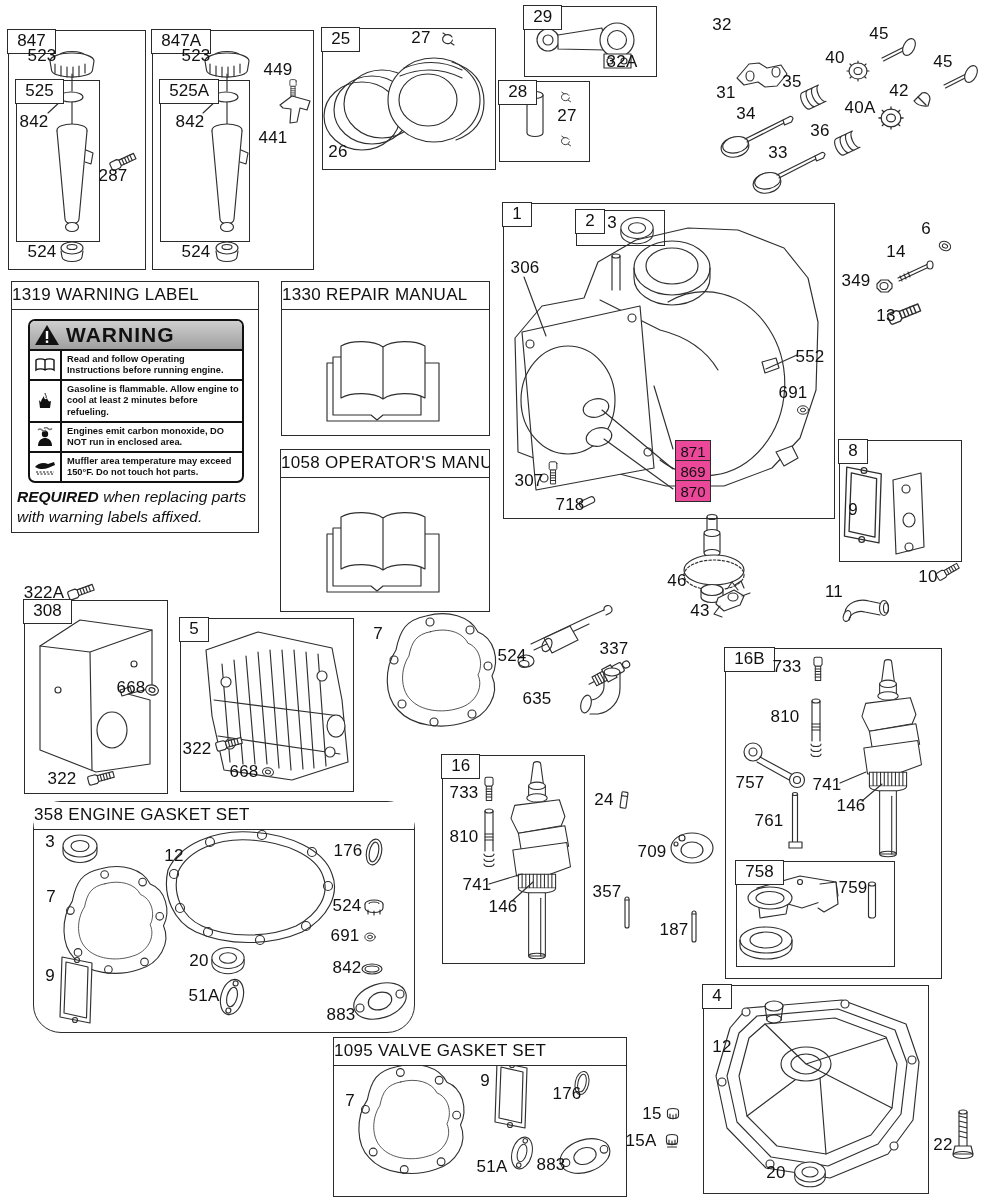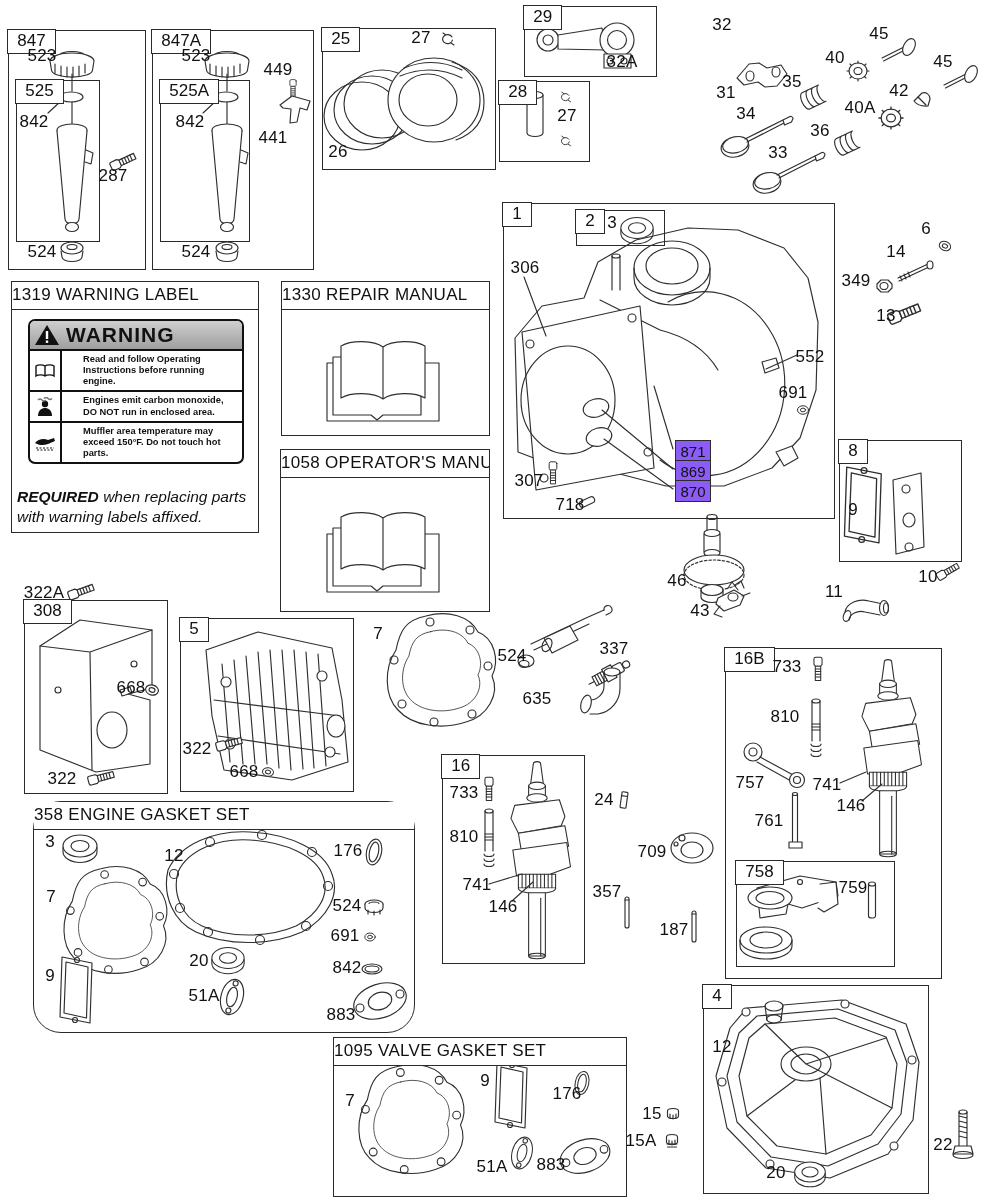--- a/index.html
+++ b/index.html
@@ -2,37 +2,37 @@
 <html><head>
 <meta charset="utf-8">
 <style>
   html,body{margin:0;padding:0;background:#fff;}
   .canvas{position:relative;width:1000px;height:1200px;background:#fff;
           font-family:"Liberation Sans",sans-serif;color:#111;overflow:hidden;}
   svg.art{position:absolute;left:0;top:0;z-index:1;}
   #boxes-layer .callout-box{position:absolute;border:1.7px solid #2b2b2b;z-index:2;}
   #boxes-layer .callout-box .tag{position:absolute;top:-1.7px;left:-1.7px;border:1.7px solid #2b2b2b;
       background:#fff;padding:1px 9px 2px;font-size:17px;line-height:1.15;}
-  #boxes-layer .callout-box.plain{background:#8b5cf6;display:flex;align-items:center;justify-content:center;
+  #boxes-layer .callout-box.plain{background:#ec4899;display:flex;align-items:center;justify-content:center;
       font-size:15px;z-index:3;}
   #boxes-layer .titled-box{position:absolute;border:1.7px solid #2b2b2b;z-index:2;}
   #boxes-layer .titled-box .ttl{border-bottom:1.7px solid #2b2b2b;text-align:left;font-size:17px;
       letter-spacing:.3px;padding:3px 0 4px;background:#fff;white-space:nowrap;overflow:hidden;}
   #labels-layer .part-label{position:absolute;transform:translate(-50%,-50%);font-size:17px;
       letter-spacing:.2px;white-space:nowrap;z-index:4;background:rgba(255,255,255,.0);}
   
   .warn-graphic{position:absolute;left:28px;top:319px;width:212px;z-index:4;border:2px solid #111;
       border-radius:7px;background:#fff;}
   .warn-head{display:flex;align-items:center;gap:6px;background:linear-gradient(#cfcfcf,#9f9f9f);
       border-radius:5px 5px 0 0;padding:2px 4px;border-bottom:2px solid #111;}
   .warn-head .wtxt{font-size:21px;font-weight:800;letter-spacing:1px;}
   .warn-row{display:flex;border-bottom:2px solid #111;}
   .warn-row:last-of-type{border-bottom:none;}
   .warn-ico{flex:0 0 30px;display:flex;align-items:center;justify-content:center;border-right:2px solid #111;}
-  .warn-txt{flex:1;font-size:9.3px;font-weight:700;line-height:1.2;padding:3px 3px 3px 21px;}
+  .warn-txt{flex:1;font-size:9.3px;font-weight:700;line-height:1.2;padding:3px 3px 3px 5px;}
   .warn-footer{position:absolute;left:17px;top:487px;width:236px;font-size:15.5px;font-style:italic;
       line-height:1.3;z-index:4;}
   .warn-footer b{font-weight:800;}
 </style>
 </head>
 <body>
 
 <div class="canvas">
 
 <svg class="art" width="1000" height="1200" viewBox="0 0 1000 1200">
@@ -633,20 +633,29 @@
   <div class="warn-row">
     <span class="warn-ico">
       <svg width="20" height="14" viewBox="0 0 20 14">
             <path d="M10,2 C8,0.5 3,0.5 1,2 L1,12 C3,10.5 8,10.5 10,12 C12,10.5 17,10.5 19,12 L19,2 C17,0.5 12,0.5 10,2 Z M10,2 L10,12" fill="#fff" stroke="#111" stroke-width="1.4"></path>
           </svg>
     </span>
     <span class="warn-txt">Read and follow Operating Instructions before running engine.</span>
   </div>
   <div class="warn-row">
     <span class="warn-ico">
+      <svg width="18" height="18" viewBox="0 0 18 18">
+            <path d="M4,16 L14,16 L15,9 C13,10 12,9 11,6 C10,8 8,8 8,4 C6,7 5,8 5,10 C4,9 3.5,9 3,8 Z" fill="#111"></path>
+            <path d="M9,1 C9,3 11,4 10,6" stroke="#111" fill="none"></path>
+          </svg>
+    </span>
+    <span class="warn-txt">Gasoline is flammable. Allow engine to cool at least 2 minutes before refueling.</span>
+  </div>
+  <div class="warn-row">
+    <span class="warn-ico">
       <svg width="20" height="20" viewBox="0 0 20 20">
             <circle cx="10" cy="7" r="3.2" fill="#111"></circle>
             <path d="M3,19 C3,13 7,11 10,11 C13,11 17,13 17,19 Z" fill="#111"></path>
             <path d="M3,3 q2,-2 4,0 q2,2 4,0 M9,1.5 q2,-2 4,0 q2,2 4,0" stroke="#777" fill="none" stroke-width="1.6"></path>
           </svg>
     </span>
     <span class="warn-txt">Engines emit carbon monoxide, DO NOT run in enclosed area.</span>
   </div>
   <div class="warn-row">
     <span class="warn-ico">

